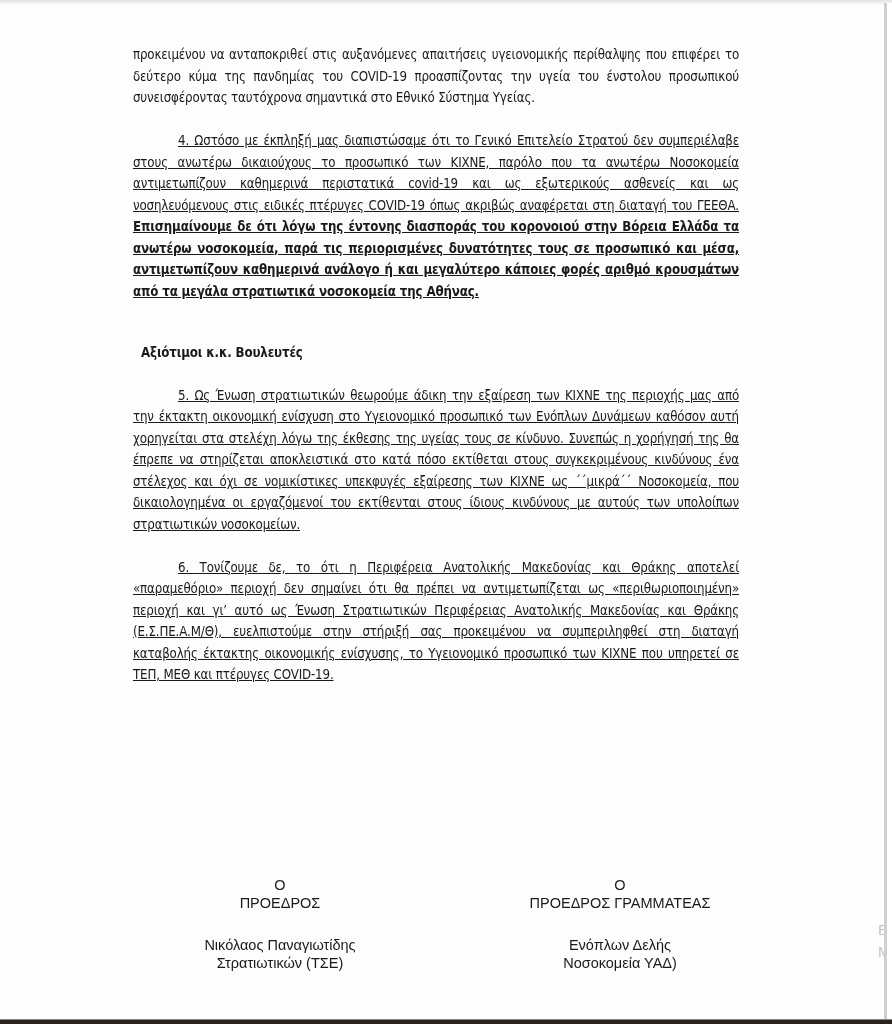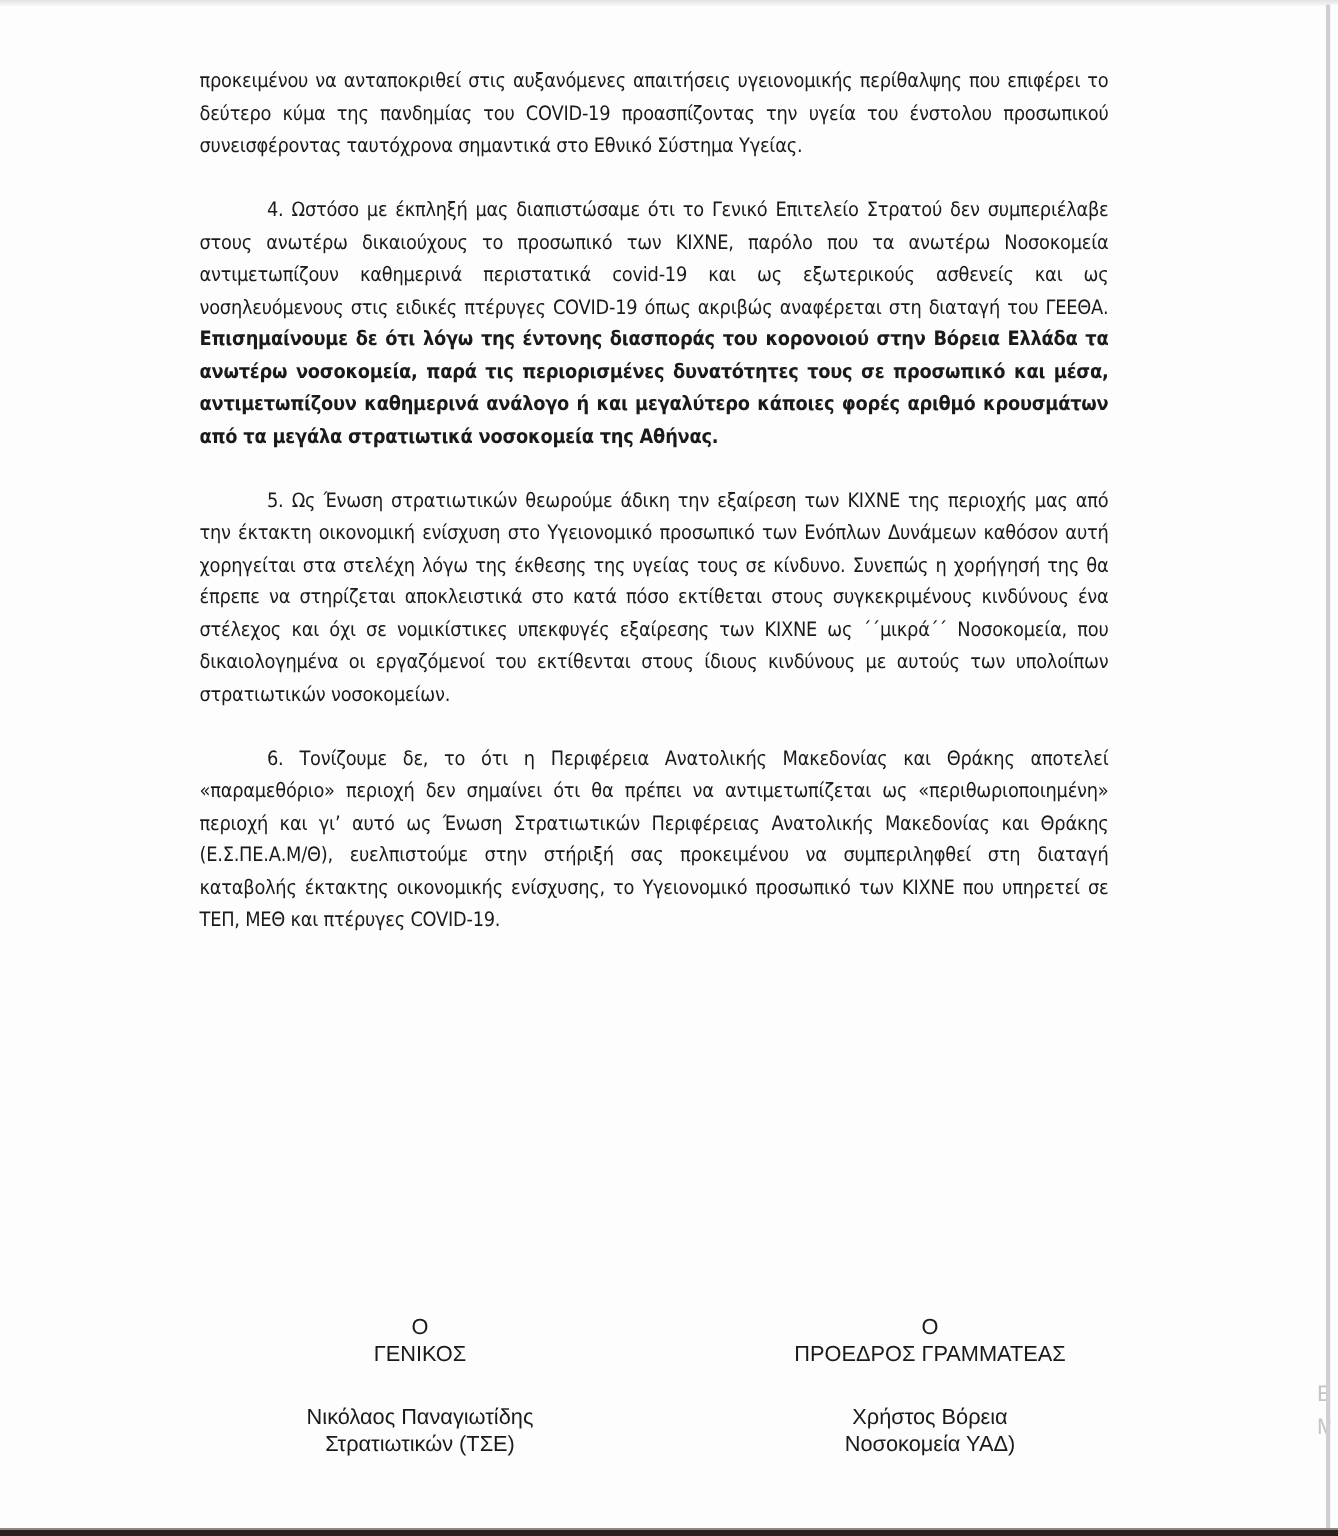--- a/index.html
+++ b/index.html
@@ -60,20 +60,21 @@
       line-height: 21.5px;
       color: #1a1a1a;
       text-align: justify;
       letter-spacing: -0.15px;
     }
     .para {
       margin: 0 0 21.5px 0;
     }
     .para.numbered {
       text-indent: 45px;
+      text-decoration: underline;
     }
     .bold {
       font-weight: bold;
     }
     .salutation {
       margin: 40px 0 21px 8px;
       font-weight: bold;
     }
     .signatures {
       position: absolute;
@@ -100,39 +101,40 @@
 <body>
 
 <div class="viewport">
   <div class="top-shadow"></div>
 
   <div class="page">
     <p class="para">προκειμένου να ανταποκριθεί στις αυξανόμενες απαιτήσεις υγειονομικής περίθαλψης που επιφέρει το δεύτερο κύμα της πανδημίας του COVID-19 προασπίζοντας την υγεία του ένστολου προσωπικού συνεισφέροντας ταυτόχρονα σημαντικά στο Εθνικό Σύστημα Υγείας.</p>
 
     <p class="para numbered"><span>4.  Ωστόσο με έκπληξή μας διαπιστώσαμε ότι το Γενικό Επιτελείο Στρατού δεν συμπεριέλαβε στους ανωτέρω δικαιούχους το προσωπικό των ΚΙΧΝΕ, παρόλο που τα ανωτέρω Νοσοκομεία  αντιμετωπίζουν καθημερινά περιστατικά covid-19 και ως εξωτερικούς ασθενείς και ως νοσηλευόμενους στις ειδικές πτέρυγες COVID-19 όπως ακριβώς αναφέρεται στη διαταγή του ΓΕΕΘΑ. </span><span class="bold">Επισημαίνουμε δε ότι λόγω της έντονης διασποράς του κορονοιού στην Βόρεια Ελλάδα τα ανωτέρω νοσοκομεία, παρά τις περιορισμένες δυνατότητες τους σε προσωπικό και μέσα, αντιμετωπίζουν καθημερινά ανάλογο ή και μεγαλύτερο κάποιες φορές αριθμό κρουσμάτων από τα μεγάλα στρατιωτικά νοσοκομεία της Αθήνας.</span></p>
 
+    <p class="salutation">Αξιότιμοι κ.κ. Βουλευτές</p>
 
     <p class="para numbered">5.  Ως Ένωση στρατιωτικών θεωρούμε άδικη την εξαίρεση των ΚΙΧΝΕ της περιοχής μας από την έκτακτη οικονομική ενίσχυση στο Υγειονομικό προσωπικό των Ενόπλων Δυνάμεων καθόσον αυτή χορηγείται στα στελέχη λόγω της έκθεσης της υγείας τους σε κίνδυνο. Συνεπώς η χορήγησή της θα έπρεπε να στηρίζεται αποκλειστικά στο κατά πόσο εκτίθεται στους συγκεκριμένους κινδύνους ένα στέλεχος και όχι σε νομικίστικες υπεκφυγές εξαίρεσης των ΚΙΧΝΕ ως ΄΄μικρά΄΄ Νοσοκομεία, που δικαιολογημένα οι εργαζόμενοί του εκτίθενται στους ίδιους κινδύνους με αυτούς των υπολοίπων στρατιωτικών νοσοκομείων.</p>
 
     <p class="para numbered">6. Τονίζουμε δε, το ότι η Περιφέρεια Ανατολικής Μακεδονίας και Θράκης αποτελεί «παραμεθόριο» περιοχή δεν σημαίνει ότι θα πρέπει να αντιμετωπίζεται ως «περιθωριοποιημένη» περιοχή και γι’ αυτό ως Ένωση Στρατιωτικών Περιφέρειας Ανατολικής Μακεδονίας και Θράκης (Ε.Σ.ΠΕ.Α.Μ/Θ), ευελπιστούμε στην στήριξή σας προκειμένου να συμπεριληφθεί στη διαταγή καταβολής έκτακτης οικονομικής ενίσχυσης, το Υγειονομικό προσωπικό των ΚΙΧΝΕ που υπηρετεί σε ΤΕΠ, ΜΕΘ και πτέρυγες COVID-19.</p>
   </div>
 
   <div class="signatures">
     <div class="sig-block">
       <span>Ο</span>
-      <span>ΓΕΝΙΚΟΣ</span>
+      <span>ΠΡΟΕΔΡΟΣ</span>
       <div class="sig-gap"></div>
       <span>Νικόλαος Παναγιωτίδης</span>
       <span>Στρατιωτικών (ΤΣΕ)</span>
     </div>
     <div class="sig-block">
       <span>Ο</span>
       <span>ΠΡΟΕΔΡΟΣ ΓΡΑΜΜΑΤΕΑΣ</span>
       <div class="sig-gap"></div>
-      <span>Χρήστος Βόρεια</span>
+      <span>Ενόπλων Δελής</span>
       <span>Νοσοκομεία ΥΑΔ)</span>
     </div>
   </div>
 
   <span class="edge-text" style="top:920px;">Ε</span>
   <span class="edge-text" style="top:942px;">Μ</span>
 
   <div class="right-border"></div>
   <div class="right-gutter"></div>
   <div class="bottom-bar"></div>

